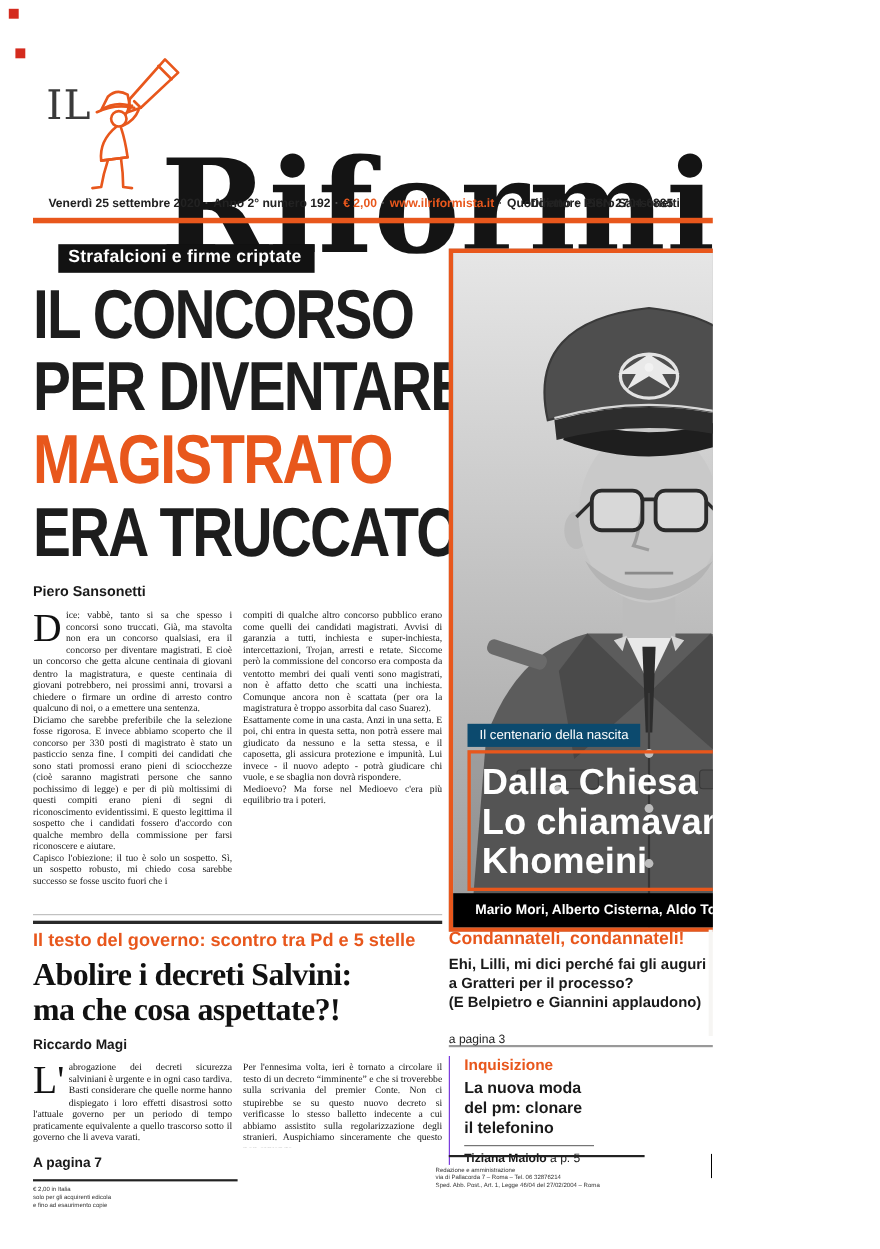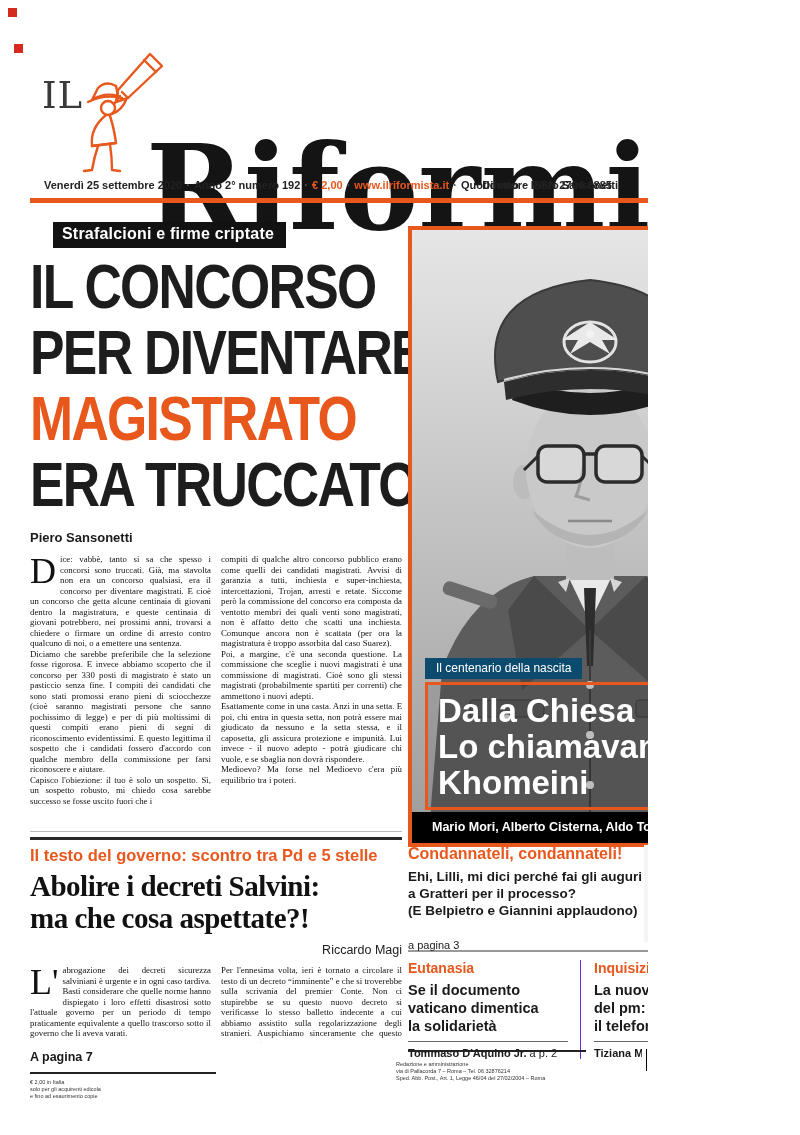--- a/index.html
+++ b/index.html
@@ -48,21 +48,21 @@
                  color:#fff;font-weight:bold;font-size:12.5px;line-height:31px;padding-left:20px;
                  box-sizing:border-box;}
   
   .sep-thin{position:absolute;left:30px;top:831px;width:372px;height:1px;background:#bbb;}
   .sep-dark{position:absolute;left:30px;top:837px;width:372px;height:3px;background:#2a2a2a;}
   
   .salvini{position:absolute;left:30px;top:846px;width:372px;}
   .s-kicker{color:#e8571c;font-size:16.5px;font-weight:bold;}
   .s-headline{font-family:"Liberation Serif",serif;font-weight:bold;font-size:29px;
               line-height:32px;letter-spacing:-.5px;color:#111;margin-top:5px;}
-  .s-byline{font-weight:normal;font-size:12.5px;margin-top:9px;text-align:right;}
+  .s-byline{font-weight:bold;font-size:12.5px;margin-top:9px;}
   .s-cols{display:flex;gap:10px;margin-top:8px;height:78px;overflow:hidden;}
   .s-footer{margin-top:7px;font-weight:bold;font-size:12.5px;}
   .s-rule{width:186px;height:2px;background:#222;margin-top:8px;}
   .fineprint{font-size:5.5px;line-height:7px;color:#333;margin-top:5px;font-family:"Liberation Sans",sans-serif;}
   
   .rb{position:absolute;left:408px;top:845px;width:364px;}
   .g-kicker{color:#e8571c;font-size:16px;font-weight:bold;}
   .g-headline{font-weight:bold;font-size:13.5px;line-height:17px;margin-top:5px;width:240px;}
   .g-page{font-size:11px;margin-top:20px;color:#222;}
   .gruber-svg{position:absolute;right:0;top:0;}
@@ -139,21 +139,20 @@
     </div>
     <div class="lead-byline">Piero Sansonetti</div>
     <div class="lead-cols">
       <div class="col">
         <p><span class="dropcap">D</span><span>ice: vabbè, tanto si sa che spesso i concorsi sono truccati. Già, ma stavolta non era un concorso qualsiasi, era il concorso per diventare magistrati. E cioè un concorso che getta alcune centinaia di giovani dentro la magistratura, e queste centinaia di giovani potrebbero, nei prossimi anni, trovarsi a chiedere o firmare un ordine di arresto contro qualcuno di noi, o a emettere una sentenza.</span></p>
         <p>Diciamo che sarebbe preferibile che la selezione fosse rigorosa. E invece abbiamo scoperto che il concorso per 330 posti di magistrato è stato un pasticcio senza fine. I compiti dei candidati che sono stati promossi erano pieni di sciocchezze (cioè saranno magistrati persone che sanno pochissimo di legge) e per di più moltissimi di questi compiti erano pieni di segni di riconoscimento evidentissimi. E questo legittima il sospetto che i candidati fossero d'accordo con qualche membro della commissione per farsi riconoscere e aiutare.</p>
         <p>Capisco l'obiezione: il tuo è solo un sospetto. Sì, un sospetto robusto, mi chiedo cosa sarebbe successo se fosse uscito fuori che i</p>
       </div>
       <div class="col">
         <p>compiti di qualche altro concorso pubblico erano come quelli dei candidati magistrati. Avvisi di garanzia a tutti, inchiesta e super-inchiesta, intercettazioni, Trojan, arresti e retate. Siccome però la commissione del concorso era composta da ventotto membri dei quali venti sono magistrati, non è affatto detto che scatti una inchiesta. Comunque ancora non è scattata (per ora la magistratura è troppo assorbita dal caso Suarez).</p>
-        <p>Poi, a margine, c'è una seconda questione. La commissione che sceglie i nuovi magistrati è una commissione di magistrati. Cioè sono gli stessi magistrati (probabilmente spartiti per correnti) che ammettono i nuovi adepti.</p>
         <p>Esattamente come in una casta. Anzi in una setta. E poi, chi entra in questa setta, non potrà essere mai giudicato da nessuno e la setta stessa, e il caposetta, gli assicura protezione e impunità. Lui invece - il nuovo adepto - potrà giudicare chi vuole, e se sbaglia non dovrà rispondere.</p>
         <p>Medioevo? Ma forse nel Medioevo c'era più equilibrio tra i poteri.</p>
       </div>
     </div>
   </section>
 
   <figure class="photo-box" style="margin:0">
     <svg class="photo" width="356" height="613" viewBox="0 0 356 613">
       <defs>
         <linearGradient id="bgGrad" x1="0" y1="0" x2="0" y2="1">
@@ -257,32 +256,20 @@
         <path d="M64,6 Q30,8 26,42 Q24,64 36,74 L40,58 Q38,24 64,20 Q90,24 88,58 L92,74 Q104,64 102,42 Q98,8 64,6" fill="#a85336"></path>
         <ellipse cx="64" cy="42" rx="18" ry="22" fill="#dab39a"></ellipse>
         <path d="M46,32 Q64,18 82,32 Q78,22 64,21 Q50,22 46,32" fill="#a85336"></path>
         <rect x="57" y="58" width="14" height="10" fill="#cfa78c"></rect>
         <path d="M16,97 Q26,70 48,66 L80,66 Q102,70 112,97 Z" fill="#1d1d1d"></path>
         <path d="M54,68 L84,97" stroke="#9a9a9a" stroke-width="2" stroke-dasharray="3,2" fill="none"></path>
       </svg>
     </div>
     <div class="rb-rule"></div>
     <div class="items-row">
-      <div class="item">
-        <div class="i-kicker">Eutanasia</div>
-        <div class="i-headline">
-          <div>Se il documento</div>
-          <div>vaticano dimentica</div>
-          <div>la solidarietà</div>
-        </div>
-        <div class="i-rule"></div>
-        <div class="i-byline">
-          <span class="b">Tommaso D'Aquino Jr.</span><span> a p. 2</span>
-        </div>
-      </div>
       <div class="item second">
         <div class="i-kicker">Inquisizione</div>
         <div class="i-headline" style="width:118px;">
           <div>La nuova moda</div>
           <div>del pm: clonare</div>
           <div>il telefonino</div>
         </div>
         <div class="i-rule" style="width:118px;"></div>
         <div class="i-byline">
           <span class="b">Tiziana Maiolo</span><span> a p. 5</span>

